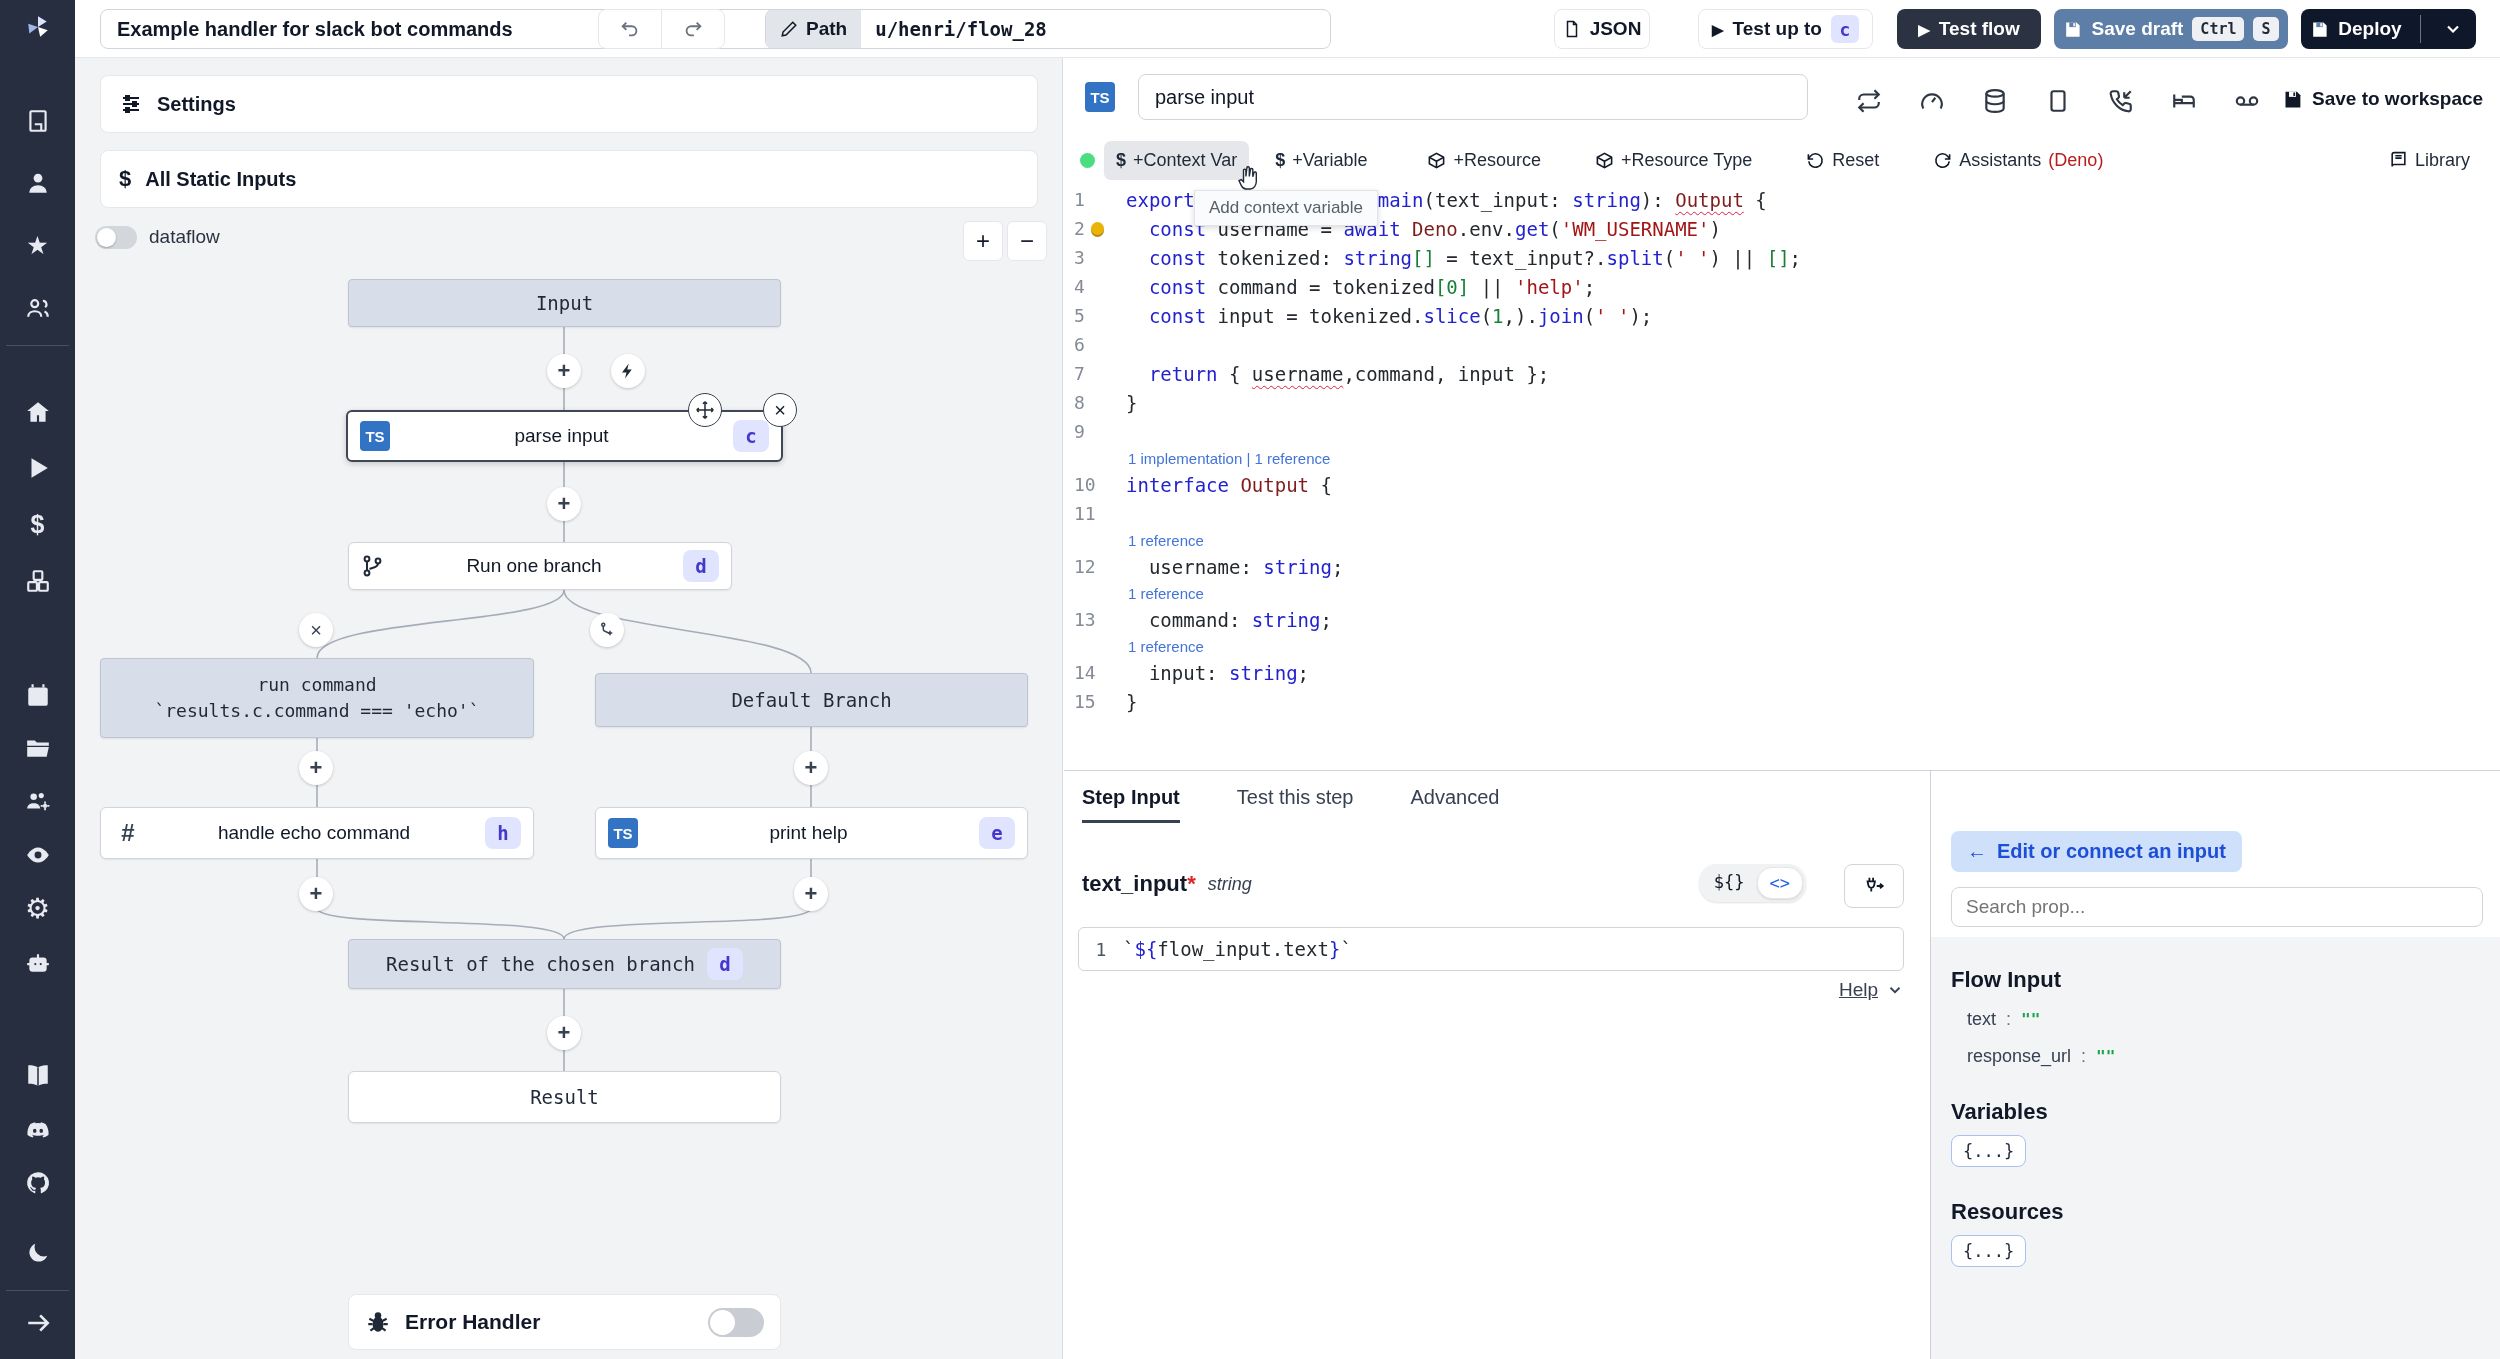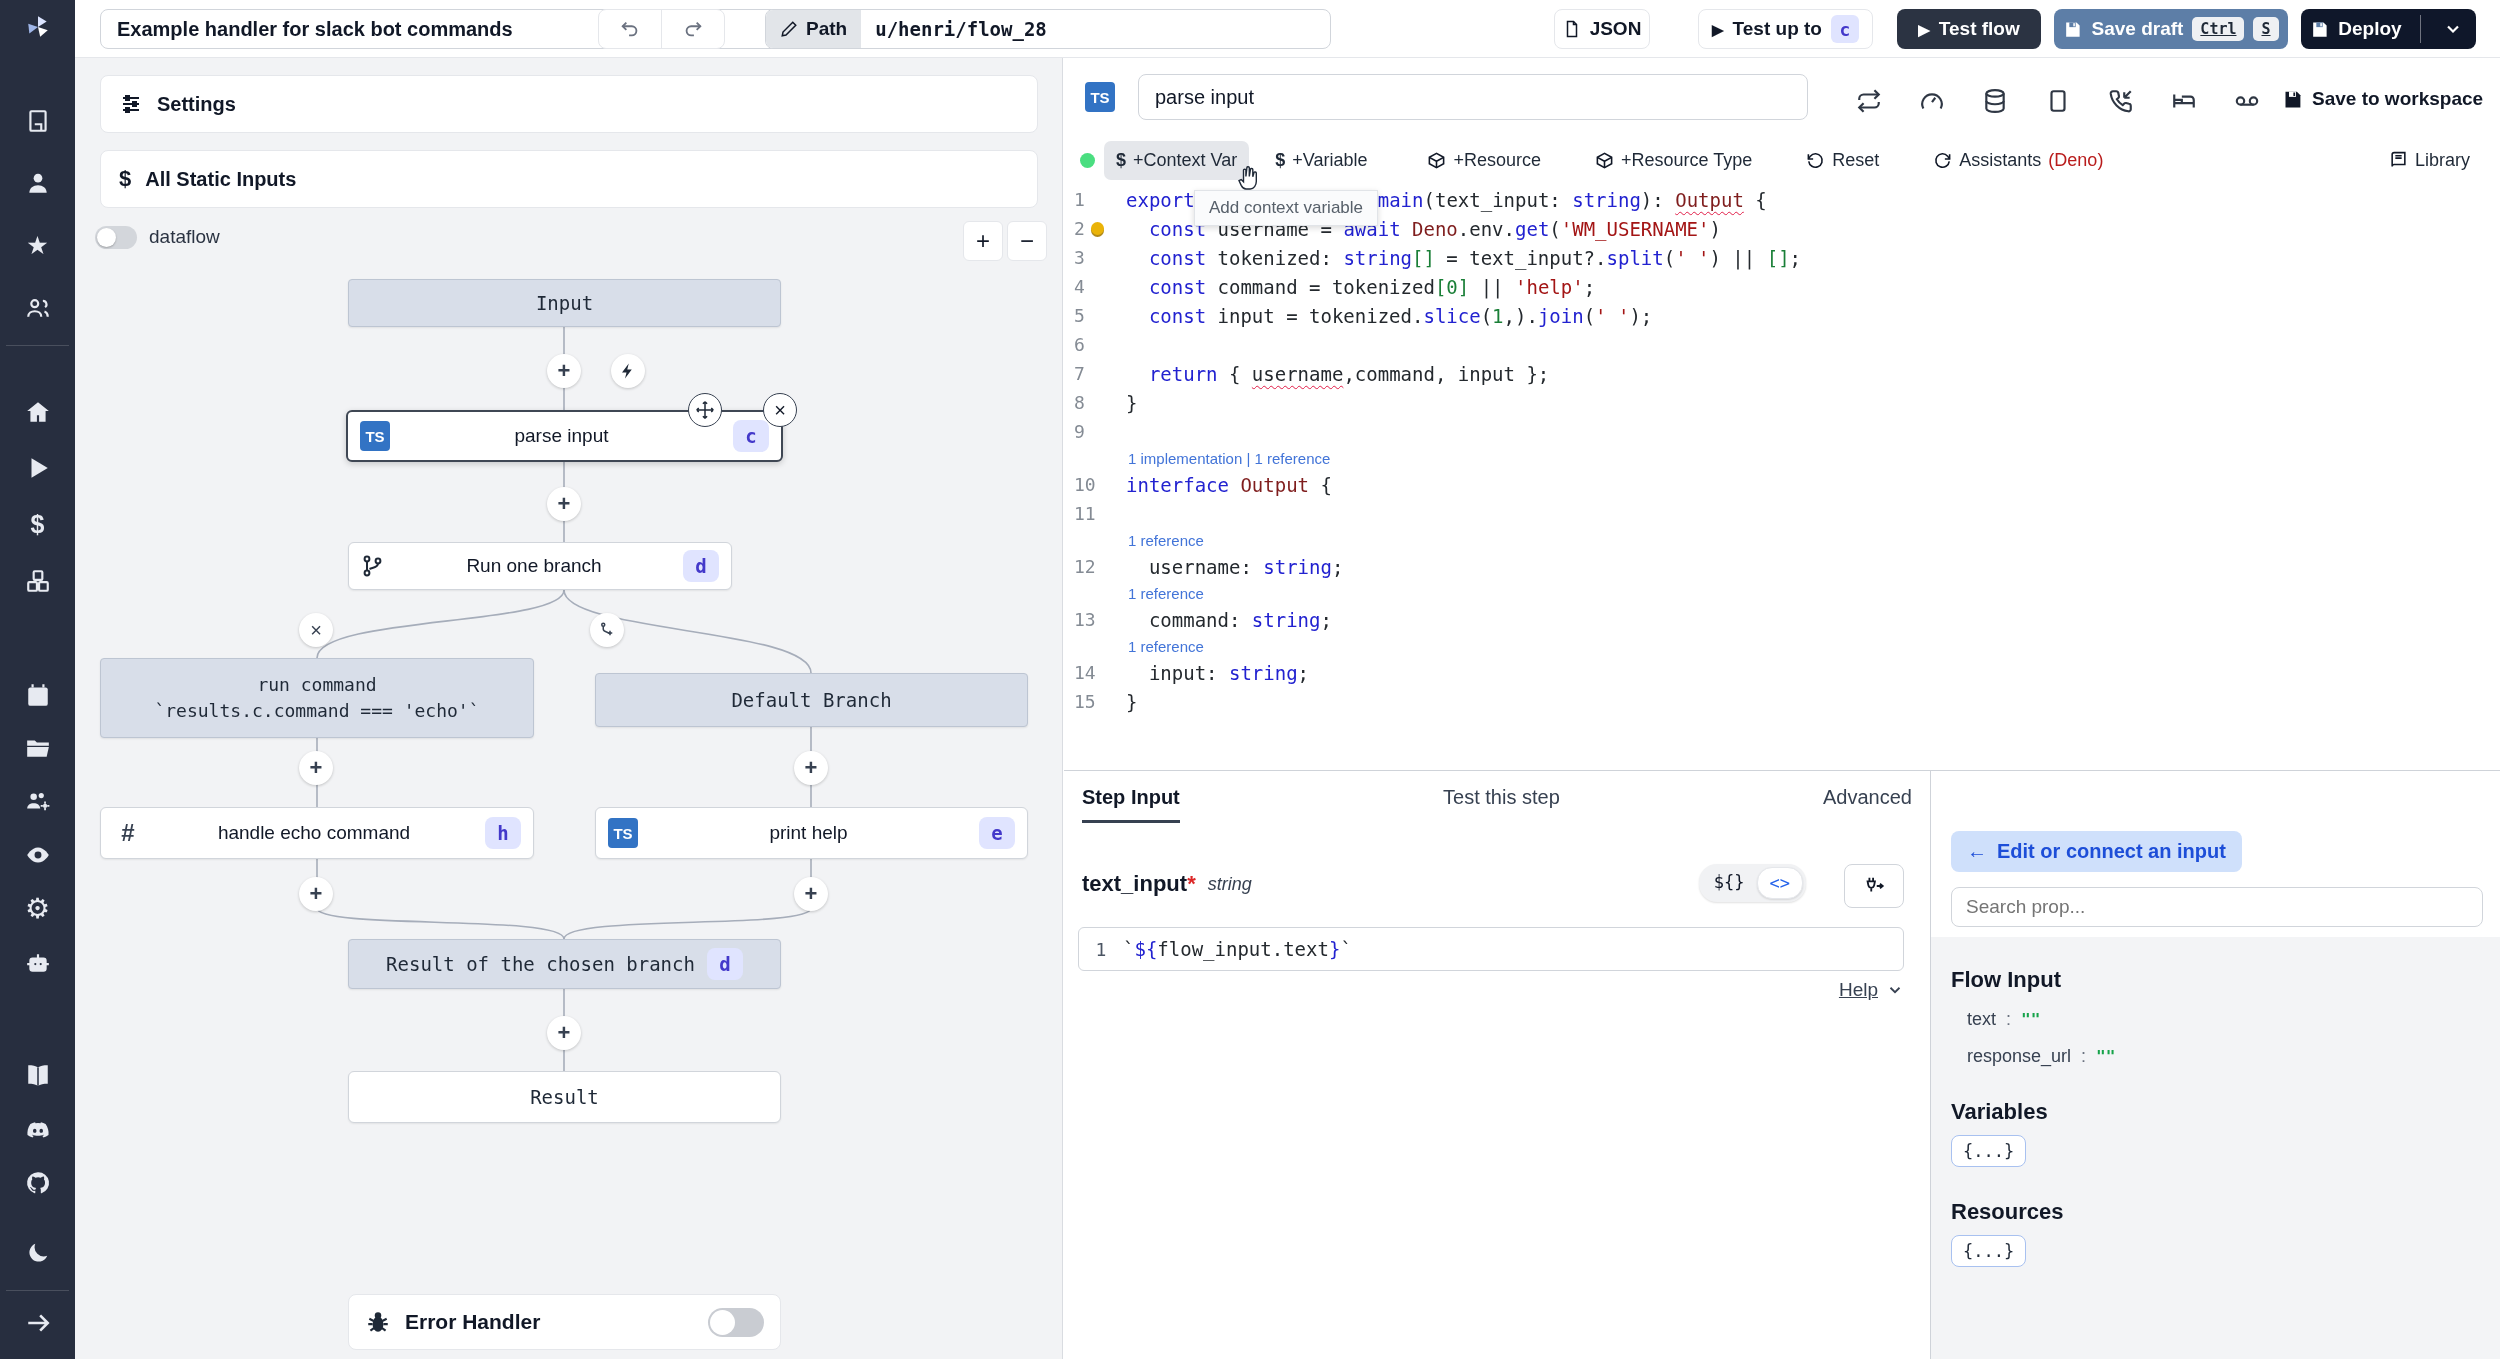--- a/index.html
+++ b/index.html
@@ -23,21 +23,21 @@
   .histgrp .hbtn + .hbtn { border-left:1px solid #e5e7eb; }
   .pathchip { left:690px; width:566px; border:1px solid #d1d5db; border-radius:8px; display:flex; overflow:hidden; background:#fff; }
   .pathchip .pseg { background:#e2e5e9; display:flex; align-items:center; gap:8px; padding:0 14px; font-weight:bold; font-size:19px; color:#111827; }
   .pathchip .pval { display:flex; align-items:center; padding:0 14px; font-size:19px; color:#111827; }
   .btn { display:flex; align-items:center; justify-content:center; gap:9px; border-radius:8px; font-size:19px; font-weight:bold; color:#111827; }
   .b-json { left:1479px; width:96px; border:1px solid #e5e7eb; background:#fff; }
   .b-testup { left:1623px; width:175px; border:1px solid #e5e7eb; background:#fff; }
   .b-testflow { left:1822px; width:144px; background:#2b3342; color:#fff; }
   .b-save { left:1979px; width:234px; background:#5d7ea7; color:#fff; }
   .b-deploy { left:2226px; width:175px; background:#0f172a; color:#fff; padding:0; }
-  .kbd { background:#eef0f3; color:#1f2937; font-family:"DejaVu Sans Mono",monospace; font-size:15px; font-weight:bold; border-radius:5px; padding:3px 8px;text-decoration:underline; }
+  .kbd { background:#eef0f3; color:#1f2937; font-family:"DejaVu Sans Mono",monospace; font-size:15px; font-weight:bold; border-radius:5px; padding:3px 8px; }
   .minibadge { background:#e0e4ff; color:#4338ca; font-family:"DejaVu Sans Mono",monospace; font-weight:bold; font-size:18px; border-radius:6px; width:28px; height:28px; display:flex; align-items:center; justify-content:center; }
   .tri { font-size:15px; line-height:1; }
   .dep-sep { width:1px; align-self:stretch; background:rgba(255,255,255,.4); margin:6px 0; }
 
   
   .flow { position:absolute; left:75px; top:58px; width:988px; height:1301px; background:#f2f3f5; border-right:1px solid #d9dce1; }
   .panelrow { position:absolute; left:25px; width:938px; height:58px; background:#fff; border:1px solid #e5e7eb; border-radius:8px; display:flex; align-items:center; gap:14px; padding:0 18px; font-weight:bold; font-size:20px; color:#111827;text-align:center; }
   .toggle { width:42px; height:23px; border-radius:12px; background:#d3d6db; position:relative; }
   .toggle .knob { position:absolute; left:2px; top:2px; width:19px; height:19px; background:#fff; border-radius:50%; box-shadow:0 1px 2px rgba(0,0,0,.25); }
   .zbtn { position:absolute; width:40px; height:40px; background:#fff; border:1px solid #e5e7eb; border-radius:6px; display:flex; align-items:center; justify-content:center; font-size:24px; color:#111827; }
@@ -78,21 +78,21 @@
   .crow.lensrow { height:24px; }
   .cgut { width:62px; flex:none; text-align:left; padding-left:10px; color:#848b94; font-family:"DejaVu Sans Mono",monospace; font-size:18px; display:flex; align-items:center; gap:6px; }
   .cbody { white-space:pre; font-family:"DejaVu Sans Mono",monospace; font-size:19px; }
   .clens { font-family:"Liberation Sans",sans-serif; font-size:15px; color:#4274d8; padding-left:2px; }
   .tk-k { color:#2222d0; } .tk-t { color:#7f1d1d; } .tk-s { color:#a31515; } .tk-n { color:#1a7f37; } .tk-d { color:#24292e; }
   .tk-q { text-decoration:underline wavy #e11d48 1px; text-underline-offset:4px; }
   .bulb { display:inline-block; width:13px; height:13px; border-radius:50%; background:#eab308; box-shadow:0 2px 0 #b0891a; }
 
   
   .steppane { position:absolute; left:1064px; top:770px; width:866px; height:589px; background:#fff; border-top:1px solid #cfd3d9; }
-  .tabs { display:flex; gap:31px; padding:0 18px; height:52px; align-items:center;justify-content:space-between; }
+  .tabs { display:flex; gap:57px; padding:0 18px; height:52px; align-items:center; }
   .tab { font-size:20px; color:#374151; position:relative; height:100%; display:flex; align-items:center; }
   .tab.active { color:#111827; font-weight:bold; }
   .tab.active::after { content:""; position:absolute; left:0; right:0; bottom:0; height:3px; background:#374151; }
   .fieldrow { position:absolute; left:18px; top:100px; right:14px; display:flex; align-items:center; }
   .fname { font-weight:bold; font-size:22px; color:#111827; }
   .freq { color:#dc2626; font-weight:bold; font-size:22px; }
   .ftype { font-style:italic; color:#374151; font-size:18px; margin-left:12px; }
   .seggrp { position:absolute; right:110px; top:-7px; display:flex; background:#f1f2f4; border-radius:18px; padding:3px; box-shadow:0 1px 2px rgba(0,0,0,.12); }
   .seg { padding:5px 12px; font-family:"DejaVu Sans Mono",monospace; font-size:17px; color:#111827; border-radius:15px; }
   .seg.on { background:#fff; border:1px solid #e5e7eb; color:#2563eb; box-shadow:0 1px 2px rgba(0,0,0,.12); }

